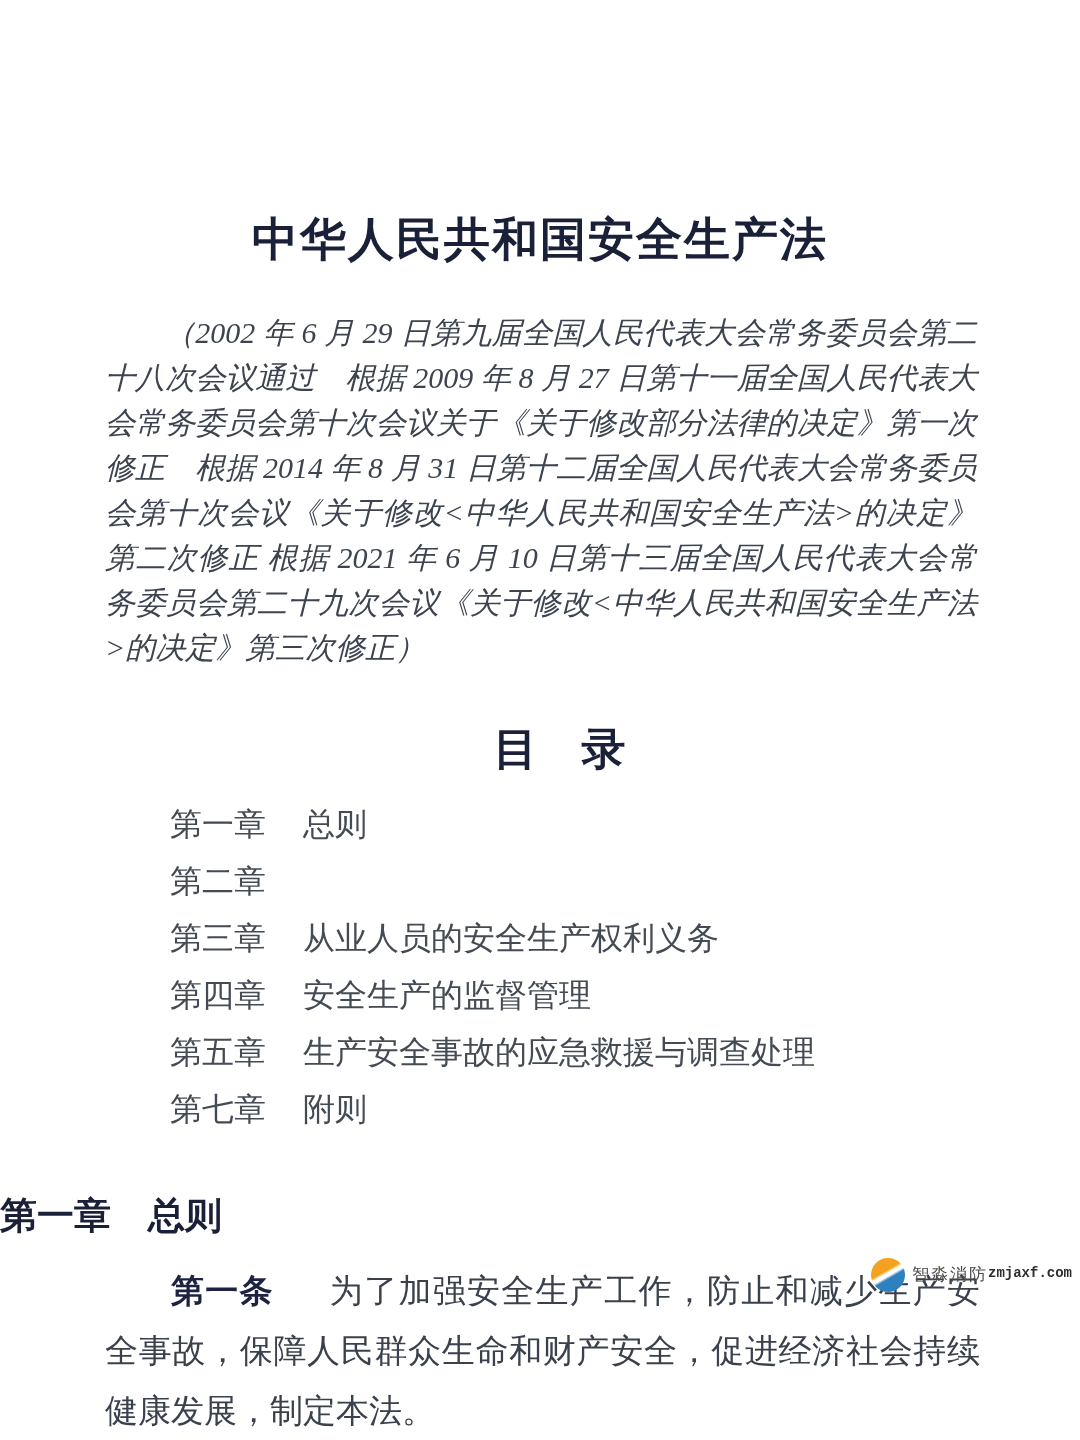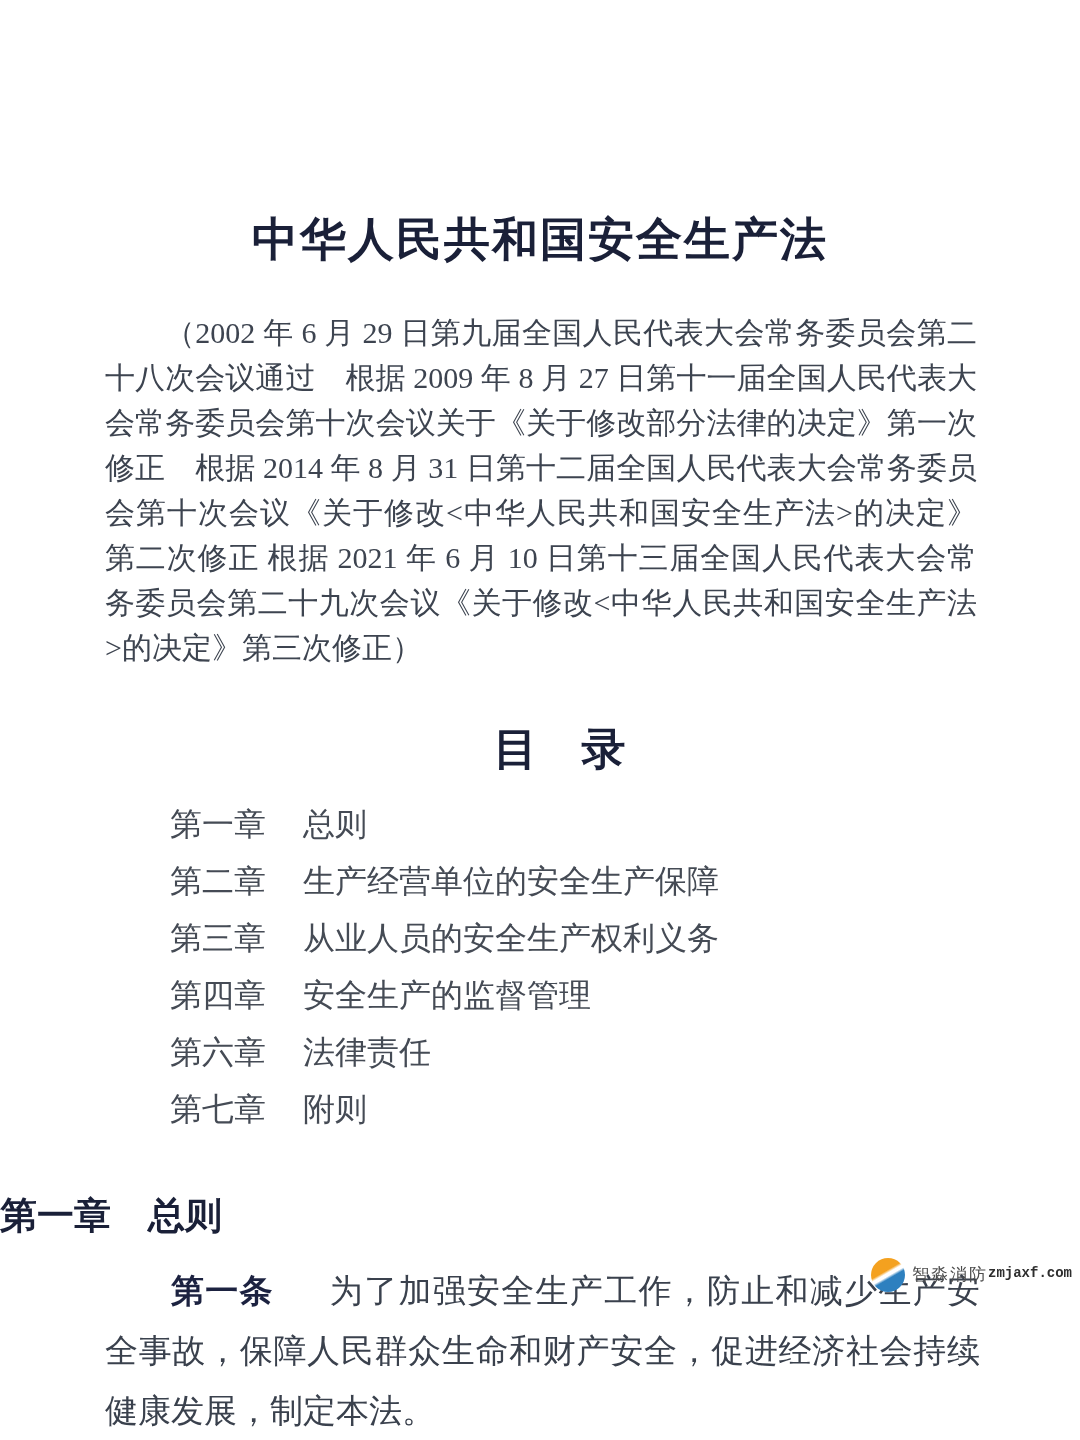--- a/index.html
+++ b/index.html
@@ -23,20 +23,21 @@
     letter-spacing:2px;
   }
 
   .preamble {
     margin:40px 103px 0 105px;
     font-size:30px;
     line-height:45px;
     color:#3d4450;
     text-align:justify;
     text-indent:60px;
+    font-style:italic;
   }
 
   .toc-heading {
     margin-top:50px;
     text-align:center;
     font-family:"Liberation Sans","DejaVu Sans",sans-serif;
     font-weight:bold;
     font-size:44px;
     color:#1a2038;
     padding-left:39px;
@@ -115,33 +116,32 @@
 
   <h2 class="toc-heading">目　录</h2>
 
   <ul class="toc-list">
     <li class="toc-item">
       <span class="chap">第一章</span>
       <span class="ttl">总则</span>
     </li>
     <li class="toc-item">
       <span class="chap">第二章</span>
-      <span class="ttl">生产经营单位的安全生产保障</span>
     </li>
     <li class="toc-item">
       <span class="chap">第三章</span>
       <span class="ttl">从业人员的安全生产权利义务</span>
     </li>
     <li class="toc-item">
       <span class="chap">第四章</span>
       <span class="ttl">安全生产的监督管理</span>
     </li>
     <li class="toc-item">
-      <span class="chap">第六章</span>
-      <span class="ttl">法律责任</span>
+      <span class="chap">第五章</span>
+      <span class="ttl">生产安全事故的应急救援与调查处理</span>
     </li>
     <li class="toc-item">
       <span class="chap">第七章</span>
       <span class="ttl">附则</span>
     </li>
   </ul>
 
   <h3 class="chapter-heading">第一章　总则</h3>
 
   <p class="article">

